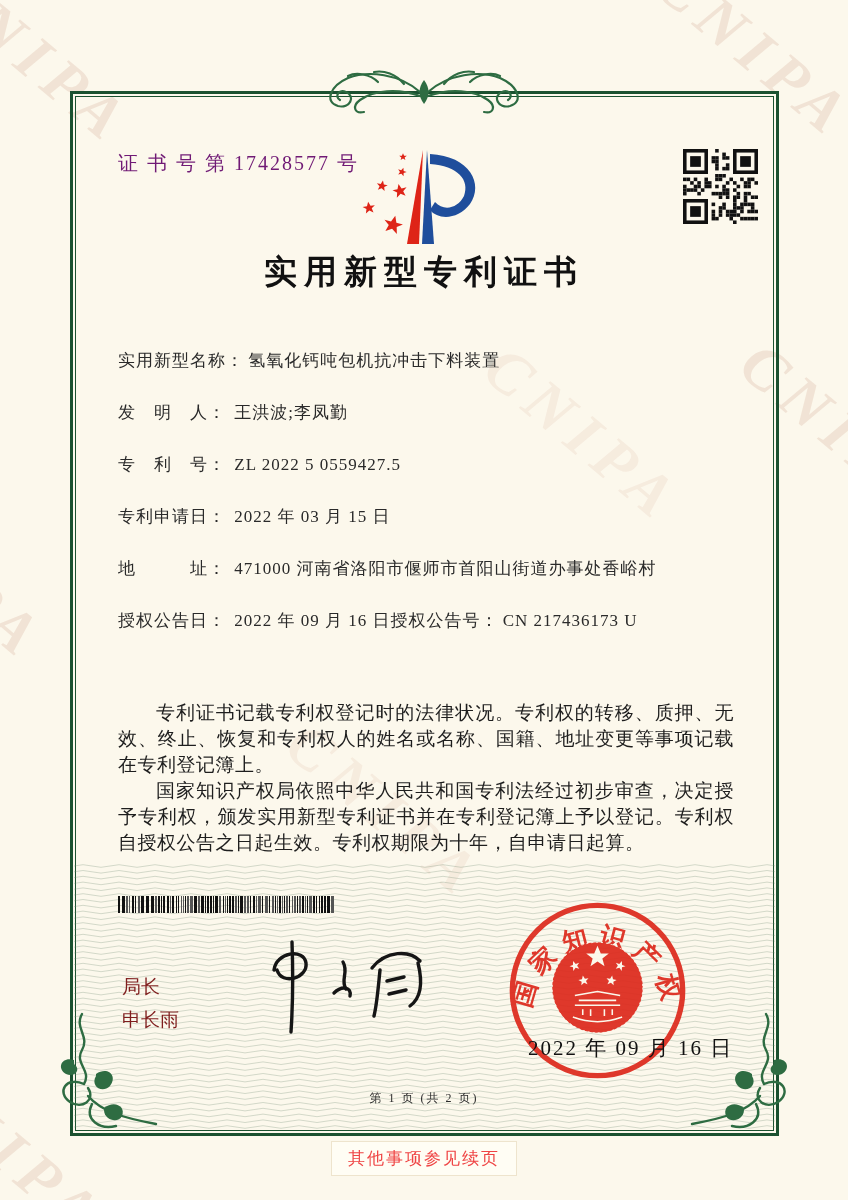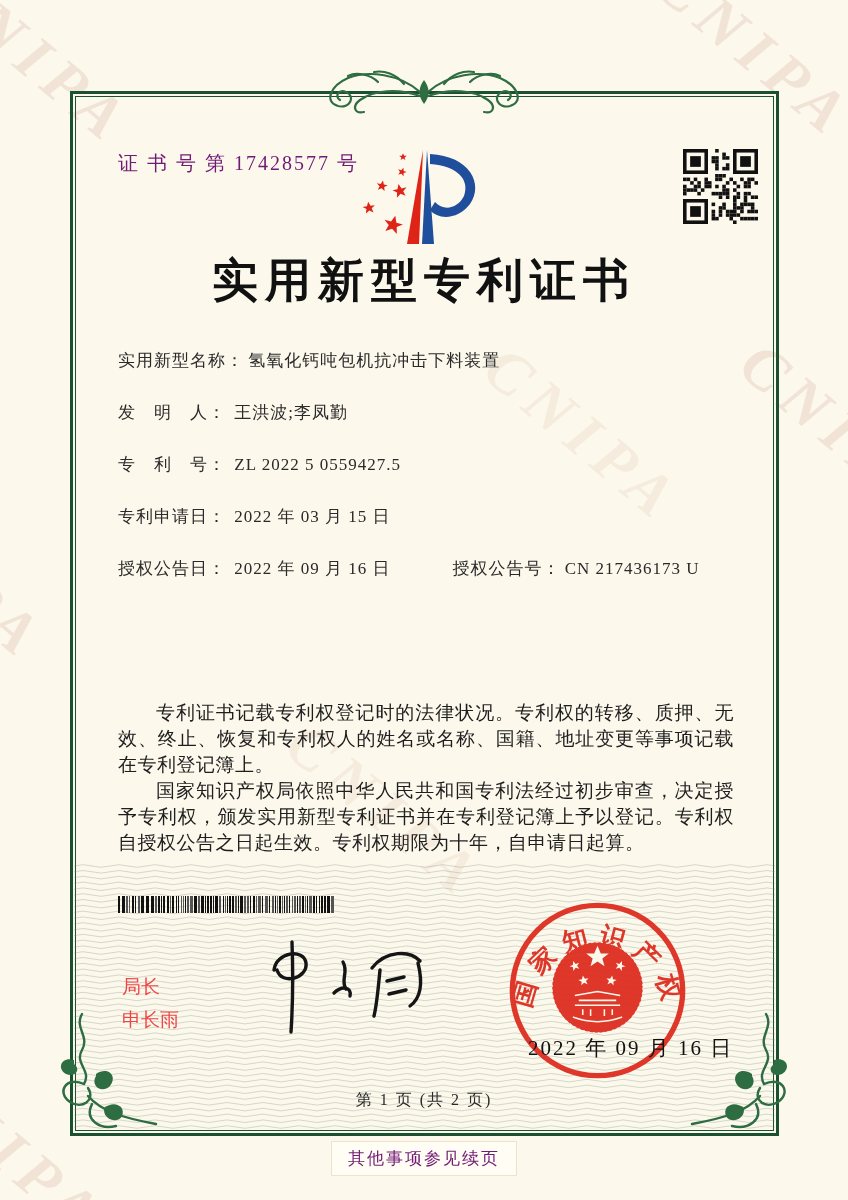--- a/index.html
+++ b/index.html
@@ -37,51 +37,51 @@
   .ornament { position:absolute; z-index:2; }
   
   .cert-no {
     position:absolute; left:118px; top:150px; z-index:2;
     font-size:20px; letter-spacing:2px; color:#701a75;
   }
   .logo { position:absolute; left:352px; top:144px; width:152px; height:112px; z-index:2; }
   .qr  { position:absolute; left:683px; top:149px; width:75px; height:75px; z-index:2; }
   .title {
     position:absolute; left:0; top:250px; width:100%; text-align:center; z-index:2;
-    font-size:46px; font-weight:bold; letter-spacing:7px; color:#111;
+    font-size:33px; font-weight:bold; letter-spacing:7px; color:#111;
   }
   .fields { position:absolute; left:118px; top:349px; width:580px; z-index:2; }
   .frow { height:52px; font-size:17px; color:#2a2a2a; white-space:nowrap; }
   .flabel { display:inline-block; min-width:112px; letter-spacing:1px;font-family:Liberation Mono, monospace; }
   .fvalue { letter-spacing:1px; }
   .grant-row { display:flex; }
-  .grant-no { margin-left:62px; }
+  .grant-no { }
   .paras {
     position:absolute; left:118px; top:700px; width:616px; z-index:2;
     font-size:19px; line-height:26px; letter-spacing:0.5px; color:#1e1e1e;
     text-align:justify;
   }
   .paras p { text-indent:2em; }
   .barcode { position:absolute; left:118px; top:896px; width:218px; height:17px; z-index:2; }
   .seal { position:absolute; left:504px; top:897px; width:187px; height:187px; z-index:3; opacity:0.93; }
   .seal-date {
     position:absolute; left:528px; top:1034px; z-index:4;
     font-size:21px; letter-spacing:2px; color:#111; white-space:nowrap;
   }
-  .signoff { position:absolute; left:122px; top:970px; z-index:2; font-size:19px; line-height:33px; color:#ef4444; }
+  .signoff { position:absolute; left:122px; top:970px; z-index:2; font-size:19px; line-height:33px; color:#7f1d1d; }
   .signature { position:absolute; left:246px; top:936px; width:200px; height:105px; z-index:3; }
   .page-footer {
     position:absolute; left:0; top:1090px; width:848px; text-align:center; z-index:2;
-    font-size:16px; letter-spacing:2px; color:#2a2a2a;
+    font-size:12px; letter-spacing:2px; color:#2a2a2a;
   }
   .bottom-note-wrap { position:absolute; left:0; top:1141px; width:848px; text-align:center; z-index:2; }
   .bottom-note {
     display:inline-block; padding:5px 16px;
     background:#fffdf4; border:1px solid #eee4cd;
-    font-size:17px; letter-spacing:2px; color:#701a75;
+    font-size:17px; letter-spacing:2px; color:#ef4444;
   }
 </style>
 </head>
 <body>
 
 <span class="wm" style="left:-34px;  top:-46px;">CNIPA</span>
 <span class="wm" style="left:688px;  top:-52px;">CNIPA</span>
 <span class="wm" style="left:772px;  top:328px;">CNIPA</span>
 <span class="wm" style="left:-120px; top:470px;">CNIPA</span>
 <span class="wm light" style="left:516px;  top:332px;">CNIPA</span>
@@ -336,20 +336,24 @@
     <span class="fvalue">王洪波;李凤勤</span>
   </div>
   <div class="frow">
     <span class="flabel">专　利　号：</span>
     <span class="fvalue">ZL 2022 5 0559427.5</span>
   </div>
   <div class="frow">
     <span class="flabel">专利申请日：</span>
     <span class="fvalue">2022 年 03 月 15 日</span>
   </div>
+  <div class="frow">
+    <span class="flabel">地　　　址：</span>
+    <span class="fvalue">471000  河南省洛阳市偃师市首阳山街道办事处香峪村</span>
+  </div>
   <div class="frow grant-row">
     <div>
       <span class="flabel">授权公告日：</span>
       <span class="fvalue">2022 年 09 月 16 日</span>
     </div>
     <div class="grant-no">
       <span class="flabel" style="min-width:0;">授权公告号：</span>
       <span class="fvalue">CN 217436173 U</span>
     </div>
   </div>

